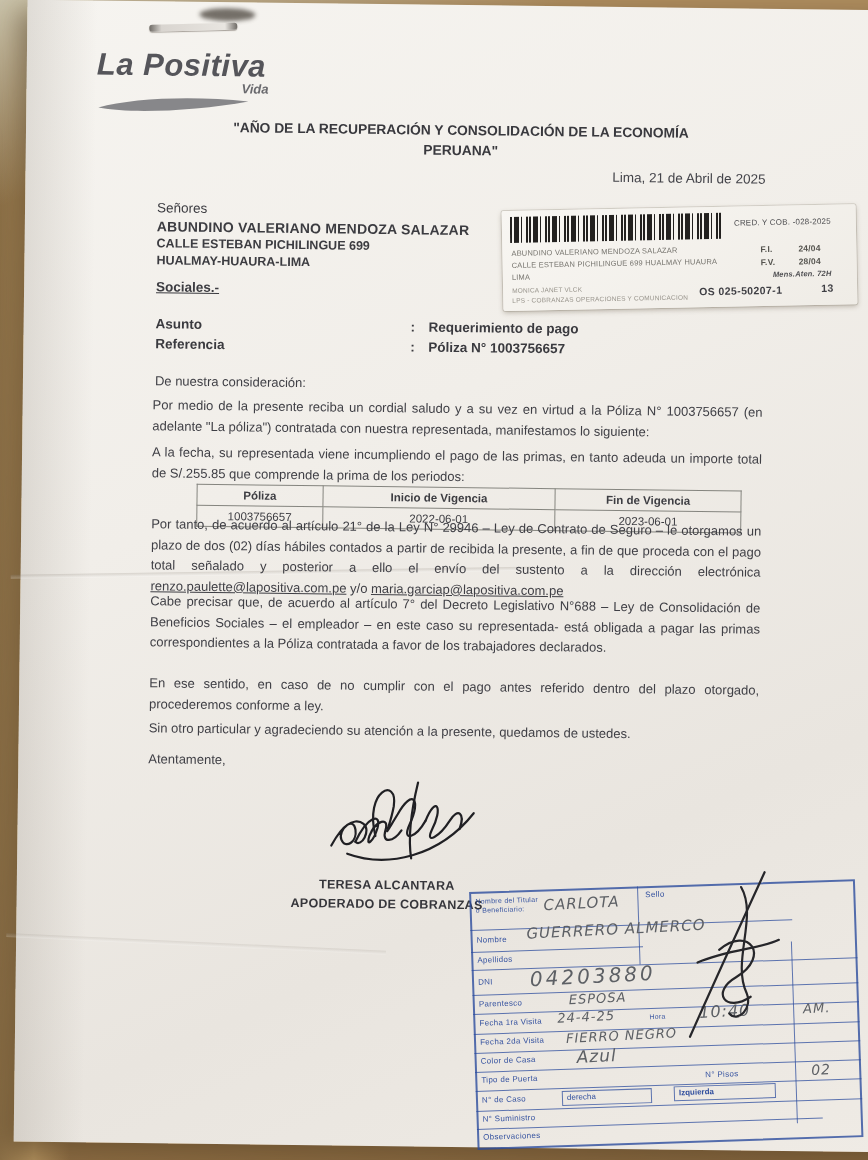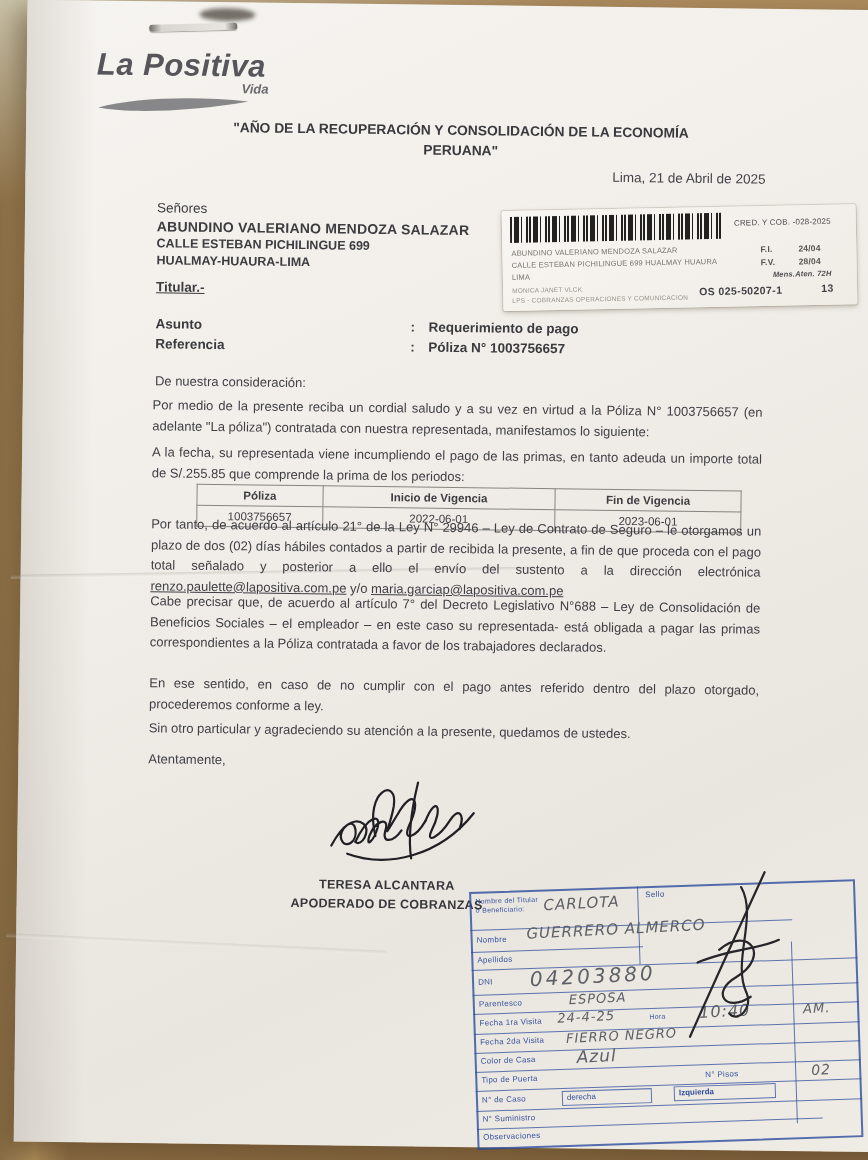--- a/index.html
+++ b/index.html
@@ -107,21 +107,21 @@
   </div>
 
   <div class="abs content-col date-line" style="top:163px;">Lima, 21 de Abril de 2025</div>
 
   <div class="abs recip" style="left:132px;top:198px;width:420px;">
     <div>Señores</div>
     <div class="r-name">ABUNDINO VALERIANO MENDOZA SALAZAR</div>
     <div class="r-addr">CALLE ESTEBAN PICHILINGUE 699</div>
     <div class="r-addr">HUALMAY-HUAURA-LIMA</div>
   </div>
-  <div class="abs presente" style="left:132px;top:278px;">Titular.-</div>
+  <div class="abs presente" style="left:132px;top:278px;">Sociales.-</div>
 
   <div class="abs" style="left:132px;top:313px;width:610px;">
     <div class="subj-row">
       <span>Asunto</span>
       <span>:</span>
       <span>Requerimiento de pago</span>
     </div>
     <div class="subj-row">
       <span>Referencia</span>
       <span>:</span>

